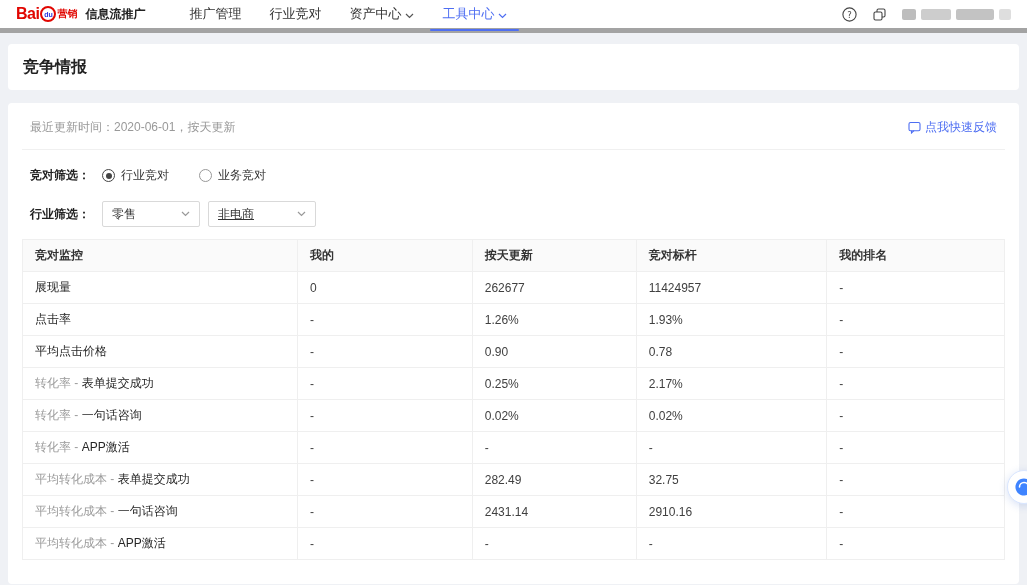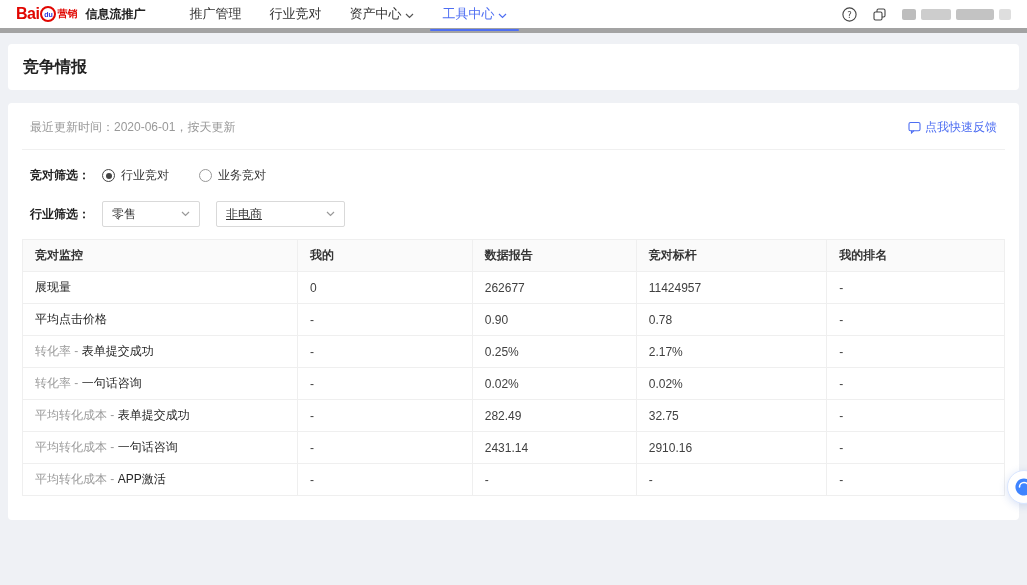--- a/index.html
+++ b/index.html
@@ -64,21 +64,21 @@
   .radio.checked::after {
     content:""; position:absolute; left:2.5px; top:2.5px; width:6px; height:6px;
     border-radius:50%; background:#444;
   }
   .select {
     height:26px; border:1px solid #d9d9d9; border-radius:2px; background:#fff;
     display:flex; align-items:center; justify-content:space-between;
     padding:0 9px; cursor:pointer; color:#333;
   }
   .select.s1 { width:98px; }
-  .select.s2 { width:129px; margin-left:16px;text-decoration:underline; }
+  .select.s2 { width:108px; margin-left:8px;text-decoration:underline; }
   .section-row { margin-top:30px; display:flex; align-items:center; padding:0 8px; }
   .section-title { font-size:14px; font-weight:700; color:#222; }
   .section-ctrls { margin-left:auto; display:flex; align-items:center; }
   .wow-label { font-size:12px; color:#666; }
   .toggle { width:32px; height:18px; border-radius:9px; background:#c9ccd1; position:relative; margin-left:4px; cursor:pointer; }
   .toggle .knob { position:absolute; left:2px; top:2px; width:14px; height:14px; border-radius:50%; background:#fff; box-shadow:0 1px 2px rgba(0,0,0,.25); }
   .toggle-state { font-size:12px; color:#333; margin-left:10px; }
   .chart-icon-btn { margin-left:26px; cursor:pointer; display:flex; align-items:center; }
   
   table { width:100%; border-collapse:collapse; margin-top:12px; font-size:12px; table-layout:fixed; }
@@ -212,52 +212,66 @@
       <col style="width:28%">
         <col style="width:17.8%">
         <col style="width:16.7%">
         <col style="width:19.4%">
         <col style="width:18.1%">
     </colgroup>
     <thead>
       <tr>
         <th>竞对监控</th>
         <th>我的</th>
-        <th>数据报告</th>
+        <th>按天更新</th>
         <th>竞对标杆</th>
         <th>我的排名</th>
       </tr>
     </thead>
     <tbody>
         <tr>
           <td><span class="metric-name">展现量</span></td>
           <td>0</td>
           <td>262677</td>
           <td>11424957</td>
           <td>-</td>
         </tr>
         <tr>
+          <td><span class="metric-name">点击率</span></td>
+          <td>-</td>
+          <td>1.26%</td>
+          <td>1.93%</td>
+          <td>-</td>
+        </tr>
+        <tr>
           <td><span class="metric-name">平均点击价格</span></td>
           <td>-</td>
           <td>0.90</td>
           <td>0.78</td>
           <td>-</td>
         </tr>
         <tr>
           <td><span class="prefix">转化率 - </span><span class="metric-name">表单提交成功</span></td>
           <td>-</td>
           <td>0.25%</td>
           <td>2.17%</td>
           <td>-</td>
         </tr>
         <tr>
           <td><span class="prefix">转化率 - </span><span class="metric-name">一句话咨询</span></td>
           <td>-</td>
           <td>0.02%</td>
           <td>0.02%</td>
+          <td>-</td>
+        </tr>
+        <tr>
+          <td><span class="prefix">转化率 - </span><span class="metric-name">APP激活</span></td>
+          <td>-</td>
+          <td>-</td>
+          <td>-</td>
           <td>-</td>
         </tr>
         <tr>
           <td><span class="prefix">平均转化成本 - </span><span class="metric-name">表单提交成功</span></td>
           <td>-</td>
           <td>282.49</td>
           <td>32.75</td>
           <td>-</td>
         </tr>
         <tr>

